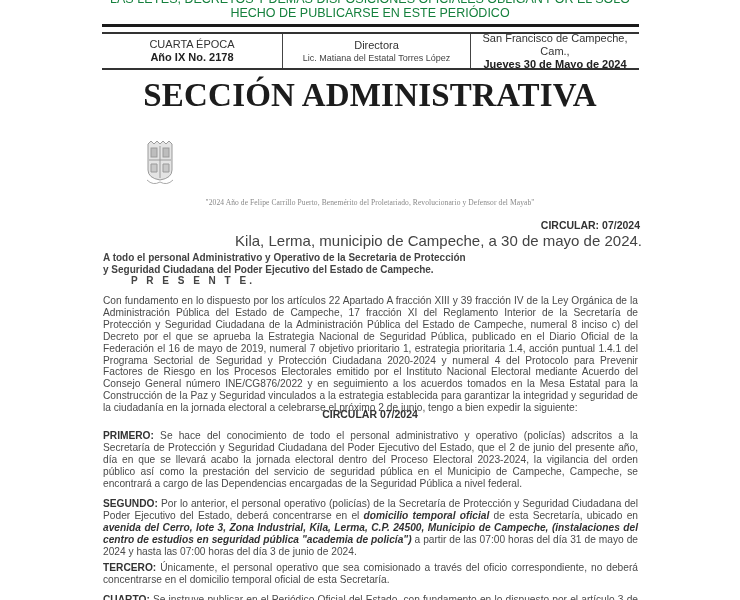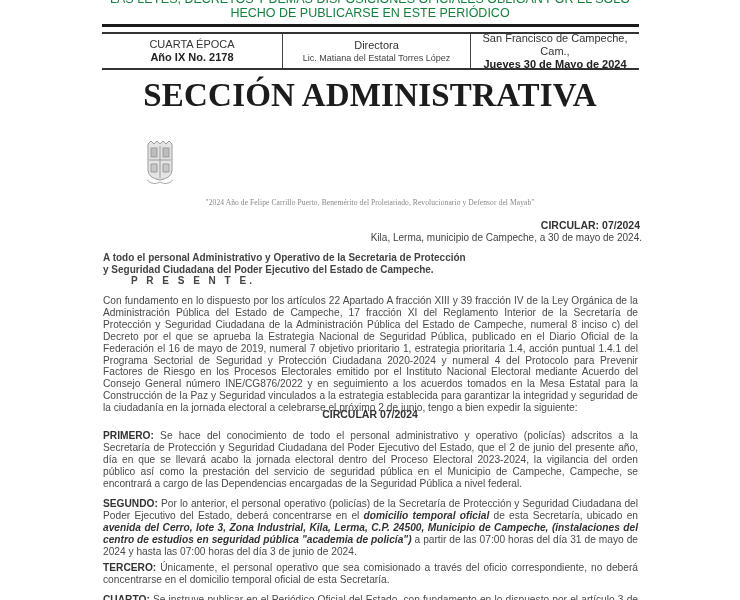--- a/index.html
+++ b/index.html
@@ -25,21 +25,21 @@
 
   .section-title { position: absolute; left: 100px; width: 540px; top: 75px; text-align: center;
     font-family: "Liberation Serif", serif; font-weight: bold; font-size: 33px; line-height: 40px; color: #1c1c1c; letter-spacing: 0.2px; }
 
   .emblem { position: absolute; left: 145px; top: 140px; width: 30px; height: 46px; }
 
   .motto { position: absolute; left: 100px; width: 540px; top: 198px; text-align: center;
     font-family: "Liberation Serif", serif; font-size: 7.5px; color: #888; letter-spacing: 0.1px; }
 
   .circ-no { position: absolute; right: 100px; top: 219px; font-size: 10.5px; font-weight: bold; color: #333; }
-  .place-date { position: absolute; right: 98px; top: 232px; font-size: 10px; color: #444; }
+  .place-date { position: absolute; right: 98px; top: 232px; font-size: 15px; color: #444; }
 
   .addressee { position: absolute; left: 103px; top: 252px; width: 540px; font-size: 10px; line-height: 11.5px; font-weight: bold; color: #444; }
   .presente { letter-spacing: 3px; margin-left: 28px; }
 
   .body-text { position: absolute; left: 103px; width: 535px; font-size: 10.2px; line-height: 11.9px; color: #4a4a4a; text-align: justify; }
   .p-intro { top: 295px; }
   .circ-heading { position: absolute; left: 100px; width: 540px; top: 408px; text-align: center; font-size: 10.5px; font-weight: bold; color: #333; }
   .p-primero { top: 430px; }
   .p-segundo { top: 498px; }
   .p-tercero { top: 562px; }

